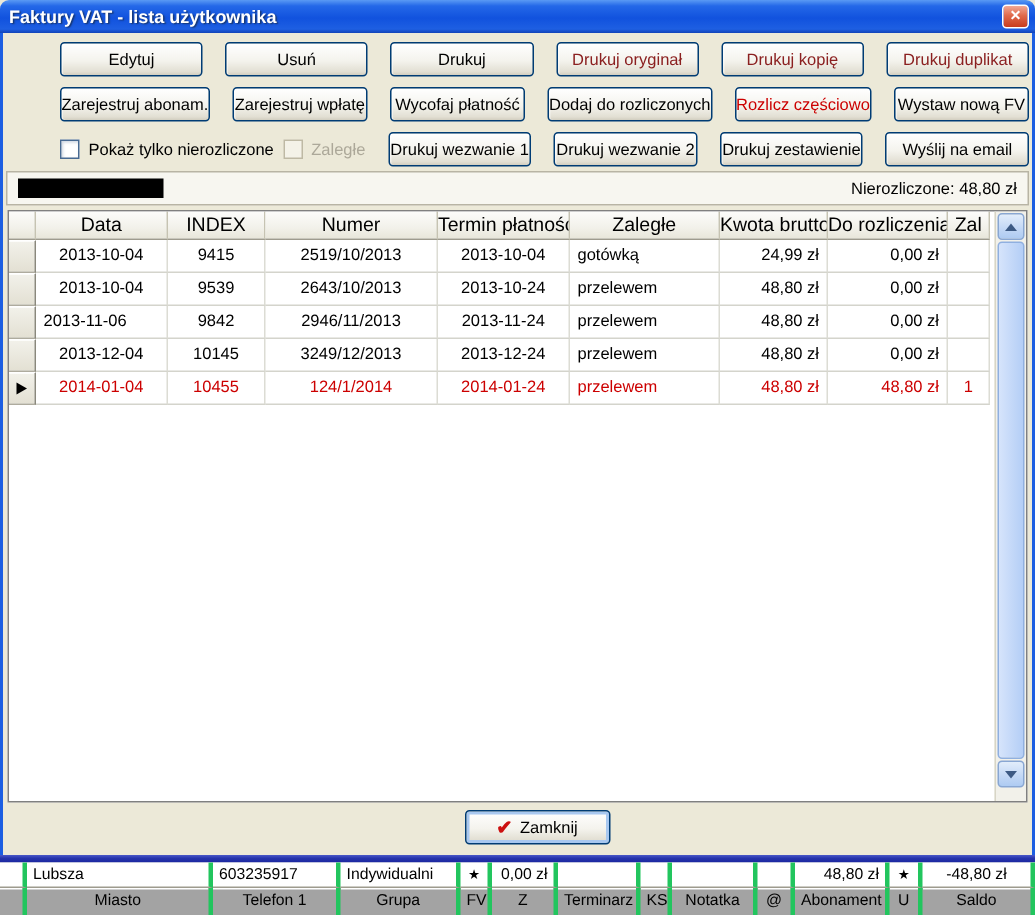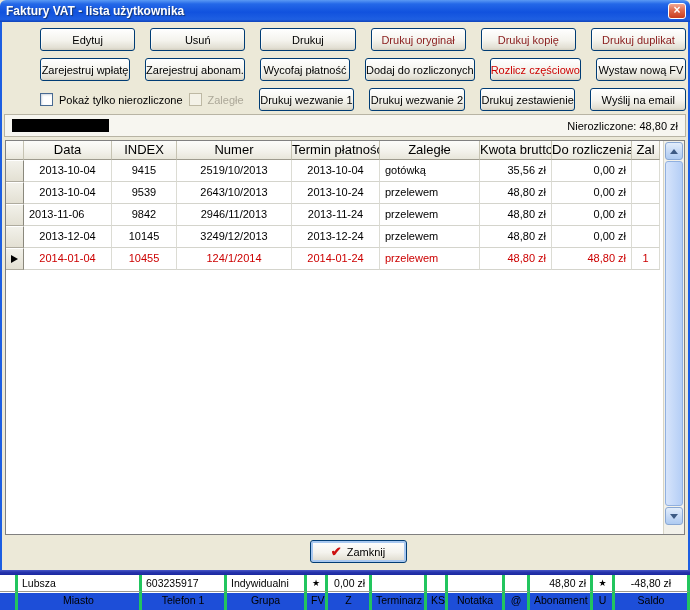--- a/index.html
+++ b/index.html
@@ -82,21 +82,21 @@
   
   .closerow{position:absolute;top:540px;left:0;right:0;display:flex;justify-content:center;}
   .zamknij{flex:none;width:97px;height:23px;margin-left:26px;
     box-shadow:inset 0 0 0 2px #A8C8F0;display:inline-flex;align-items:center;justify-content:center;gap:5px;}
   .check{color:#CC1010;font-weight:bold;font-size:13px;line-height:13px;}
   
   .bottomband{position:absolute;top:570px;left:0;right:0;height:5px;
     background:linear-gradient(180deg,#4A58C8 0%,#2634AC 45%,#1B27A0 100%);}
   .statusrow{position:absolute;left:0;right:0;display:flex;font-size:10.5px;}
   .vals{top:575px;height:17px;background:#fff;}
-  .labs{top:592px;height:18px;background:#1d4ed8;}
+  .labs{top:592px;height:18px;background:#a3a3a3;}
   .scell{box-sizing:border-box;border-right:3px solid #22c55e;white-space:nowrap;overflow:hidden;
     padding:0 4px;display:block;}
   .vals .scell{line-height:16px;border-bottom:1px solid #9E9B8E;}
   .labs .scell{line-height:17px;text-align:center;box-shadow:inset 0 1px 0 #FFF;}
   .star{font-size:9px;}
 </style>
 </head>
 <body>
 
 <div class="frame"></div>
@@ -111,22 +111,22 @@
 <div class="btnrow r1">
   <button class="xpbtn">Edytuj</button>
   <button class="xpbtn">Usuń</button>
   <button class="xpbtn">Drukuj</button>
   <button class="xpbtn darkred">Drukuj oryginał</button>
   <button class="xpbtn darkred">Drukuj kopię</button>
   <button class="xpbtn darkred">Drukuj duplikat</button>
 </div>
 
 <div class="btnrow r2">
+  <button class="xpbtn">Zarejestruj abonam.</button>
   <button class="xpbtn">Zarejestruj wpłatę</button>
-  <button class="xpbtn">Zarejestruj abonam.</button>
   <button class="xpbtn">Wycofaj płatność</button>
   <button class="xpbtn">Dodaj do rozliczonych</button>
   <button class="xpbtn red">Rozlicz częściowo</button>
   <button class="xpbtn">Wystaw nową FV</button>
 </div>
 
 <div class="btnrow r3">
   <div class="checks">
     <span class="cb"></span>
     <span class="cblabel">Pokaż tylko nierozliczone</span>
@@ -157,21 +157,21 @@
       <div class="ghead" style="width: 28px;">Zal</div>
     </div>
   <div class="gbody">
       <div class="grow">
         <div class="gsel"></div>
         <div class="gcell" style="width: 88px; text-align: center;">2013-10-04</div>
         <div class="gcell" style="width: 65px; text-align: center;">9415</div>
         <div class="gcell" style="width: 115px; text-align: center;">2519/10/2013</div>
         <div class="gcell" style="width: 88px; text-align: center;">2013-10-04</div>
         <div class="gcell" style="width: 100px; text-align: left;">gotówką</div>
-        <div class="gcell" style="width: 72px; text-align: right;">35,56 zł</div>
+        <div class="gcell" style="width: 72px; text-align: right;">24,99 zł</div>
         <div class="gcell" style="width: 80px; text-align: right;">0,00 zł</div>
         <div class="gcell" style="width: 28px; text-align: center;"></div>
       </div>
       <div class="grow">
         <div class="gsel"></div>
         <div class="gcell" style="width: 88px; text-align: center;">2013-10-04</div>
         <div class="gcell" style="width: 65px; text-align: center;">9539</div>
         <div class="gcell" style="width: 115px; text-align: center;">2643/10/2013</div>
         <div class="gcell" style="width: 88px; text-align: center;">2013-10-24</div>
         <div class="gcell" style="width: 100px; text-align: left;">przelewem</div>

